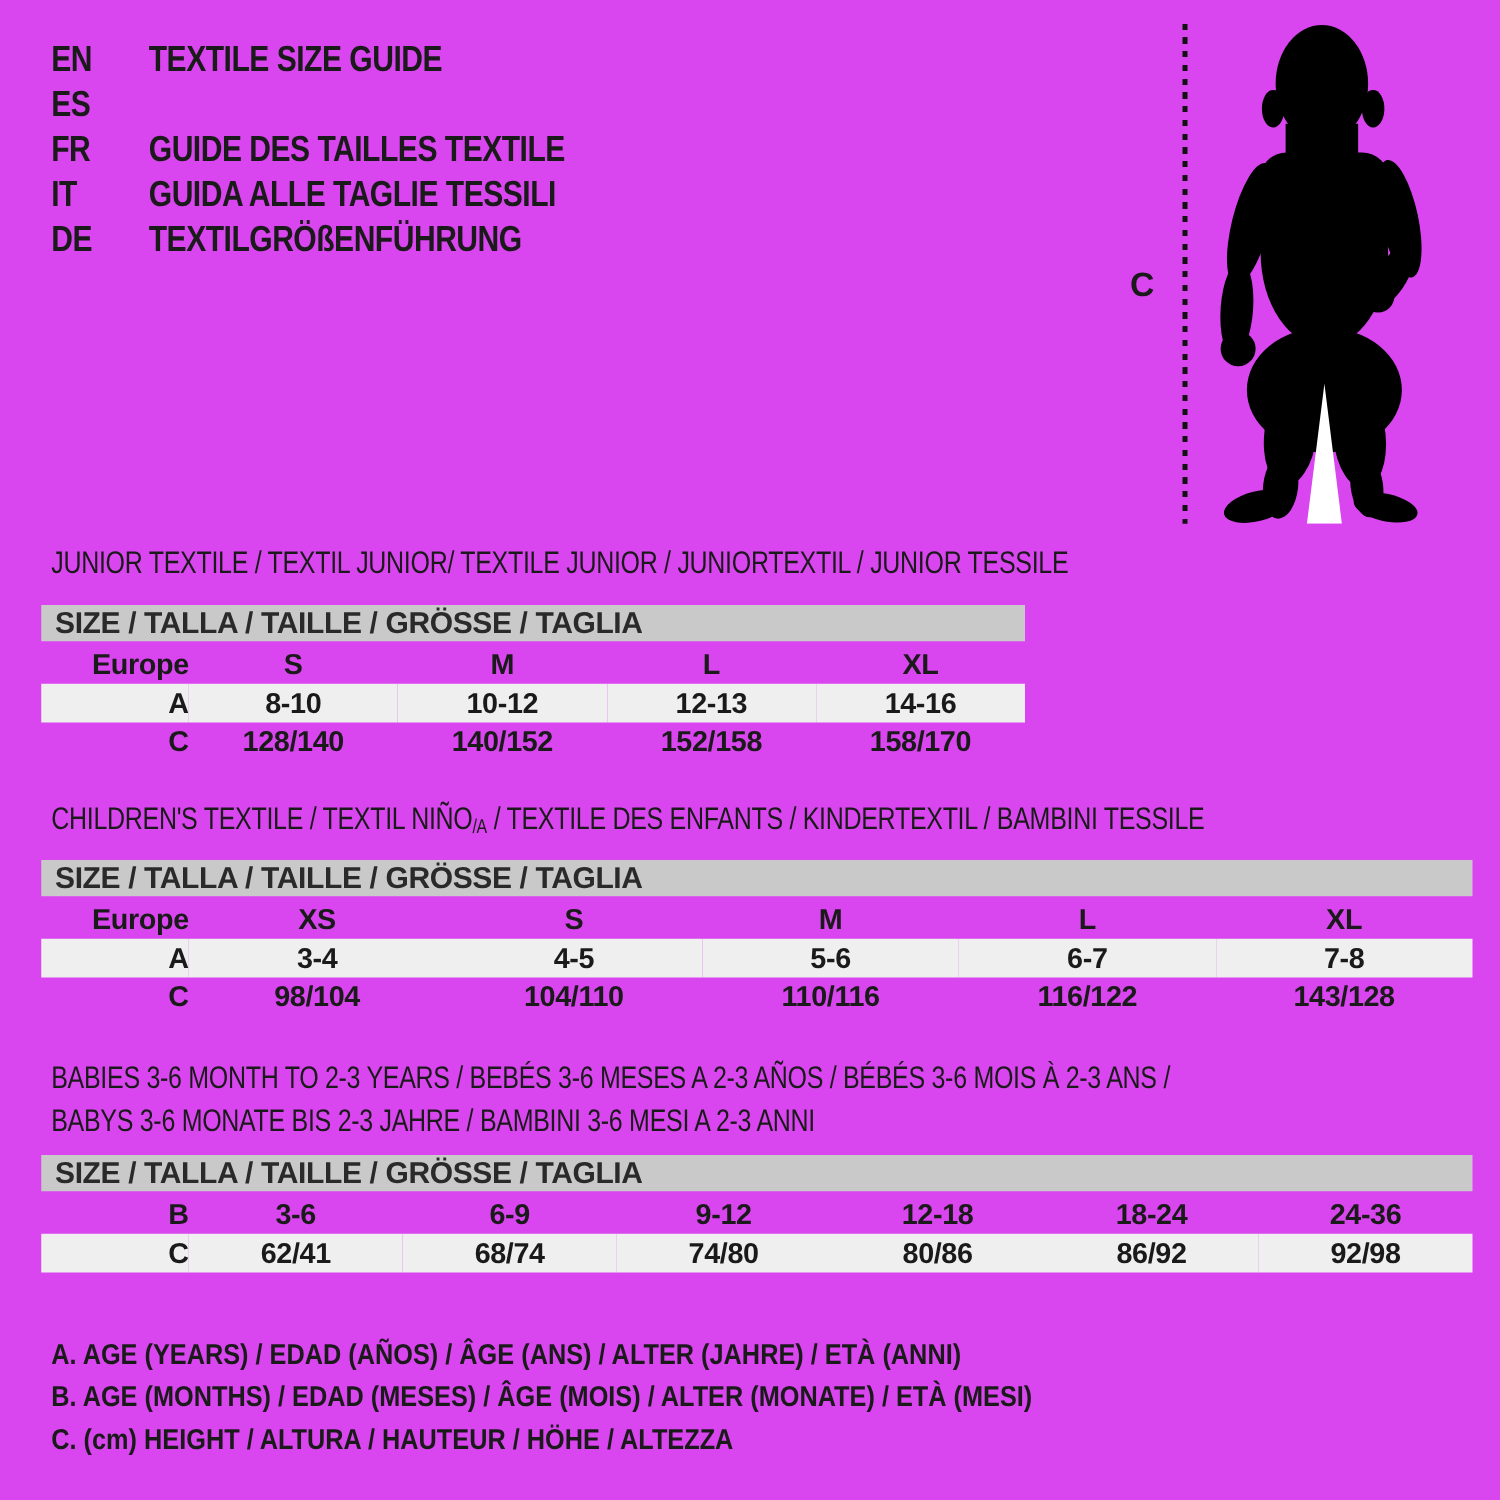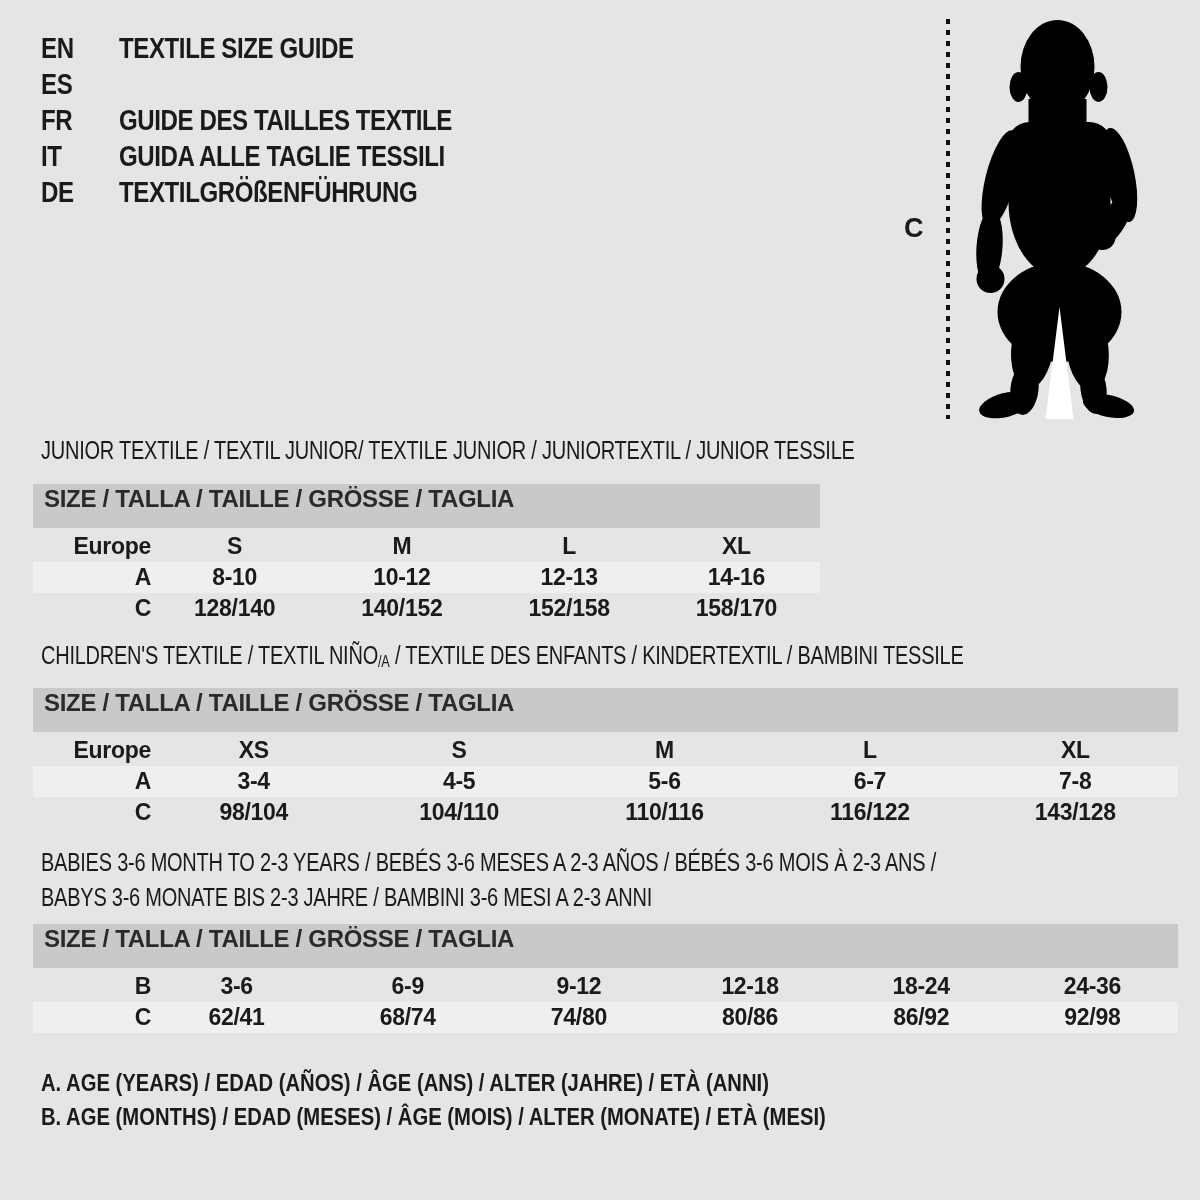--- a/index.html
+++ b/index.html
@@ -1,17 +1,17 @@
 <!DOCTYPE html>
 <html><head>
 <meta charset="utf-8">
 <style>
   html,body{margin:0;padding:0;background:#fff;}
   .page{
-    position:relative;width:1200px;height:1200px;background:#e5e5e5;
+    position:relative;width:1200px;height:1200px;background:#d946ef;
     font-family:"Liberation Sans","DejaVu Sans",sans-serif;
     color:#1a1a1a;overflow:hidden;
   }
   
   .cx80{display:inline-block;transform:scaleX(.80);transform-origin:0 50%;white-space:nowrap;}
   .cx83{display:inline-block;transform:scaleX(.83);transform-origin:0 50%;white-space:nowrap;}
   .cx88{display:inline-block;transform:scaleX(.88);transform-origin:0 50%;white-space:nowrap;}
 
   
   .lang-block{position:absolute;top:30px;left:41px;}
@@ -33,21 +33,21 @@
   .title-children{top:641px;}
   .title-babies{top:845px;line-height:35px;}
   .sub-a{font-size:16px;position:relative;top:3px;}
 
   
   .tbl-wrap{position:absolute;left:33px;}
   .tw-junior{top:484px;width:787px;}
   .tw-children{top:688px;width:1145px;}
   .tw-babies{top:924px;width:1145px;}
   .size-bar{
-    height:44px;line-height:29px;background:#c9c9c9;margin-bottom:3px;
+    height:29px;line-height:29px;background:#c9c9c9;margin-bottom:3px;
     padding-left:11px;font-size:24px;font-weight:700;letter-spacing:-.3px;color:#2a2a2a;
   }
   table.size{width:100%;border-collapse:collapse;table-layout:fixed;}
   table.size td{
     height:31px;font-size:23px;font-weight:700;letter-spacing:-.3px;
     text-align:center;vertical-align:middle;padding:0;
   }
   table.size td.lbl{text-align:right;padding-left:11px;}
   tr.shade td{background:#efefef;}
 
@@ -227,15 +227,16 @@
         <td>86/92</td>
         <td>92/98</td>
       </tr>
     </tbody>
       </table>
   </div>
 
   <div class="legend">
     <div><span class="cx88">A. AGE (YEARS) / EDAD (AÑOS) / ÂGE (ANS) / ALTER (JAHRE) / ETÀ (ANNI)</span></div>
     <div><span class="cx88">B. AGE (MONTHS) / EDAD (MESES) / ÂGE (MOIS) / ALTER (MONATE) / ETÀ (MESI)</span></div>
+    <div><span class="cx88">C. (cm) HEIGHT / ALTURA / HAUTEUR / HÖHE / ALTEZZA</span></div>
   </div>
 
 </div>
 
 </body></html>

